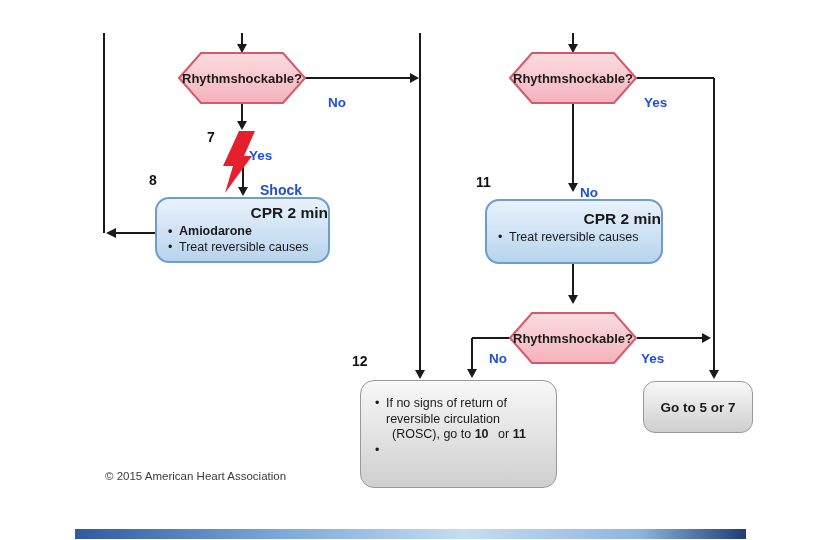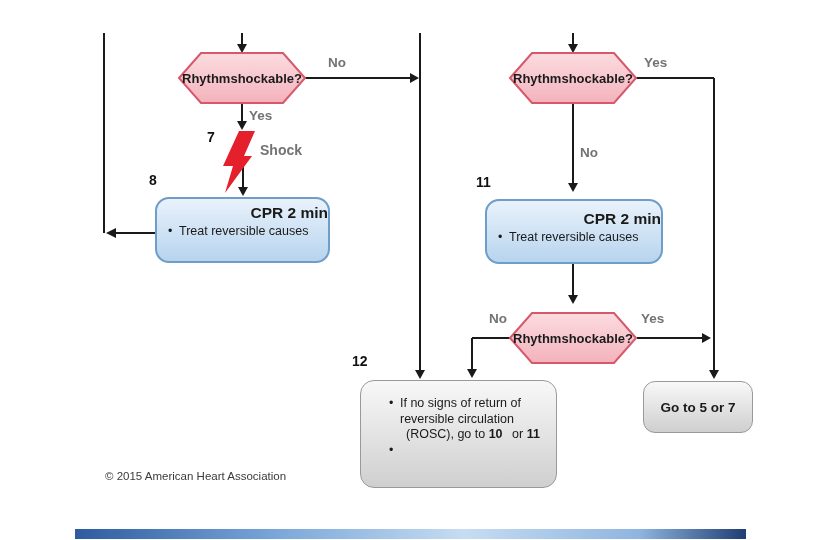--- a/index.html
+++ b/index.html
@@ -2,33 +2,33 @@
 <html><head>
 <meta charset="utf-8">
 <style>
   html,body{margin:0;padding:0;background:#fff;}
   .stage{position:relative;width:822px;height:540px;background:#fff;overflow:hidden;
          font-family:"Liberation Sans",sans-serif;color:#1a1a1a;}
   .abs{position:absolute;}
   svg{position:absolute;left:0;top:0;}
   .hex-label{position:absolute;display:flex;flex-direction:row;align-items:center;
              justify-content:center;font-weight:bold;font-size:13px;line-height:15px;text-align:right;}
-  .red{color:#737373;font-weight:bold;font-size:13.5px;}
+  .red{color:#1d4ed8;font-weight:bold;font-size:13.5px;margin-top:40px;}
   .stepnum{position:absolute;font-weight:bold;font-size:14px;color:#111;}
   .actionbox{position:absolute;background:linear-gradient(#e9f2fb,#b7d4ee);
              border:2px solid #6d9dc8;border-radius:14px;box-sizing:border-box;
              padding-top:5px;}
   .actionbox .title{text-align:right;font-weight:bold;font-size:15.5px;margin-bottom:2px;}
   .graybox{position:absolute;background:linear-gradient(#f8f8f8,#cfcfcf);
            border:1.5px solid #999;border-radius:14px;box-sizing:border-box;}
   .bullet{display:flex;font-size:12.5px;line-height:15px;margin-left:11px;margin-top:1px;}
   .dot{width:11px;flex:0 0 11px;}
   .dot::before{content:"•";}
   .b-bold{font-weight:bold;}
-  .rosc{padding:15px 10px 0 28px;}
+  .rosc{padding:15px 10px 0 14px;}
   .rosc .bullet{margin-left:0;margin-top:0;font-size:12.5px;line-height:15.5px;}
   .goto{display:flex;align-items:center;justify-content:center;
         font-weight:bold;font-size:13.5px;border-radius:12px;}
   .copyright{position:absolute;font-size:11.5px;color:#3b3b3b;}
   .footerbar{position:absolute;background:linear-gradient(90deg,#2d5b9e 0%,#7aa7d9 30%,#c6dcf2 58%,#8fb5e0 84%,#1f3e73 100%);}
   .pre{white-space:pre;margin-left:6px;}
 </style>
 </head>
 <body>
 
@@ -103,20 +103,24 @@
   <span class="abs red" style="left:641px;top:311px;">Yes</span>
   <span class="abs red" style="left:260px;top:142px;font-size:14px;">Shock</span>
 
   <span class="stepnum" style="left:207px;top:129px;">7</span>
   <span class="stepnum" style="left:149px;top:172px;">8</span>
   <span class="stepnum" style="left:476px;top:174px;">11</span>
   <span class="stepnum" style="left:352px;top:353px;">12</span>
 
   <div class="actionbox" style="left:155px;top:197px;width:175px;height:66px;">
     <div class="title">CPR 2 min</div>
+    <div class="bullet b-bold">
+      <span class="dot"></span>
+      <span>Amiodarone</span>
+    </div>
     <div class="bullet">
       <span class="dot"></span>
       <span>Treat reversible causes</span>
     </div>
   </div>
 
   <div class="actionbox" style="left:485px;top:199px;width:178px;height:65px;padding-top:9px;">
     <div class="title">CPR 2 min</div>
     <div class="bullet">
       <span class="dot"></span>

